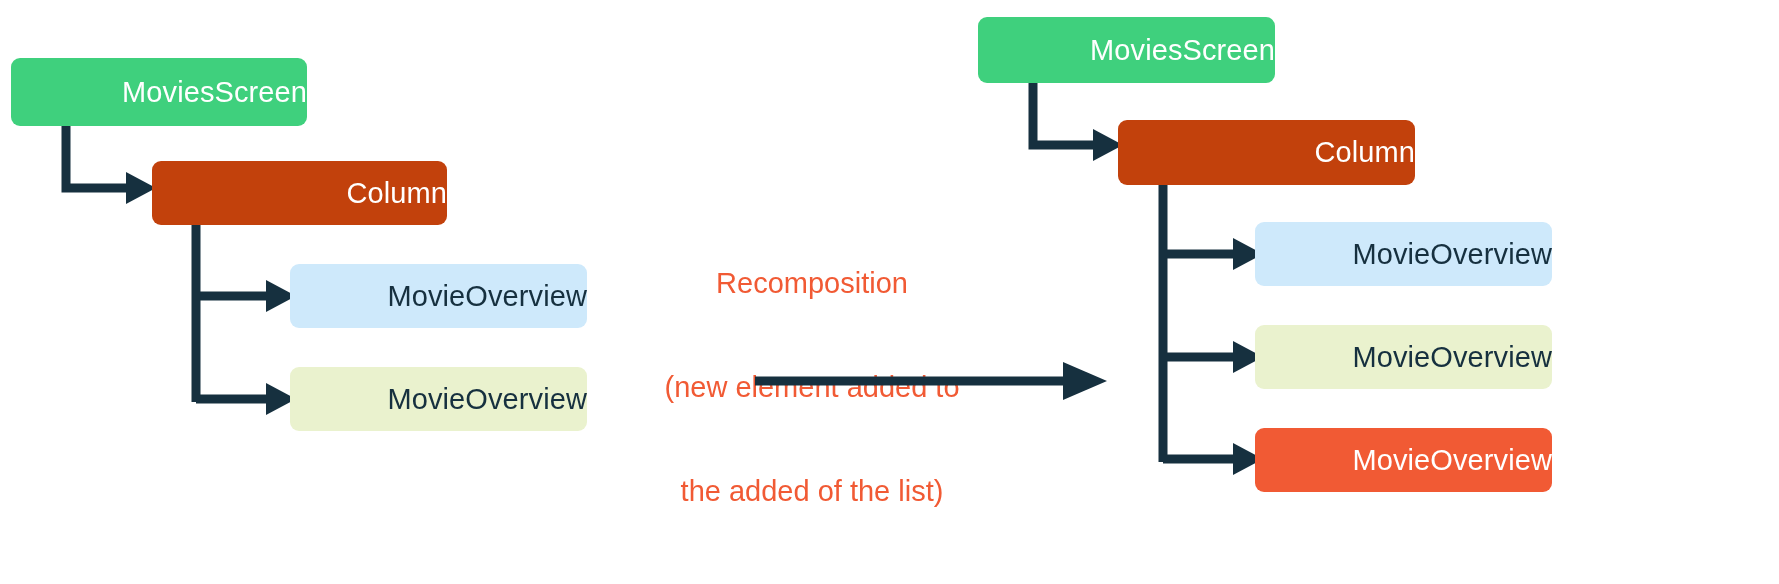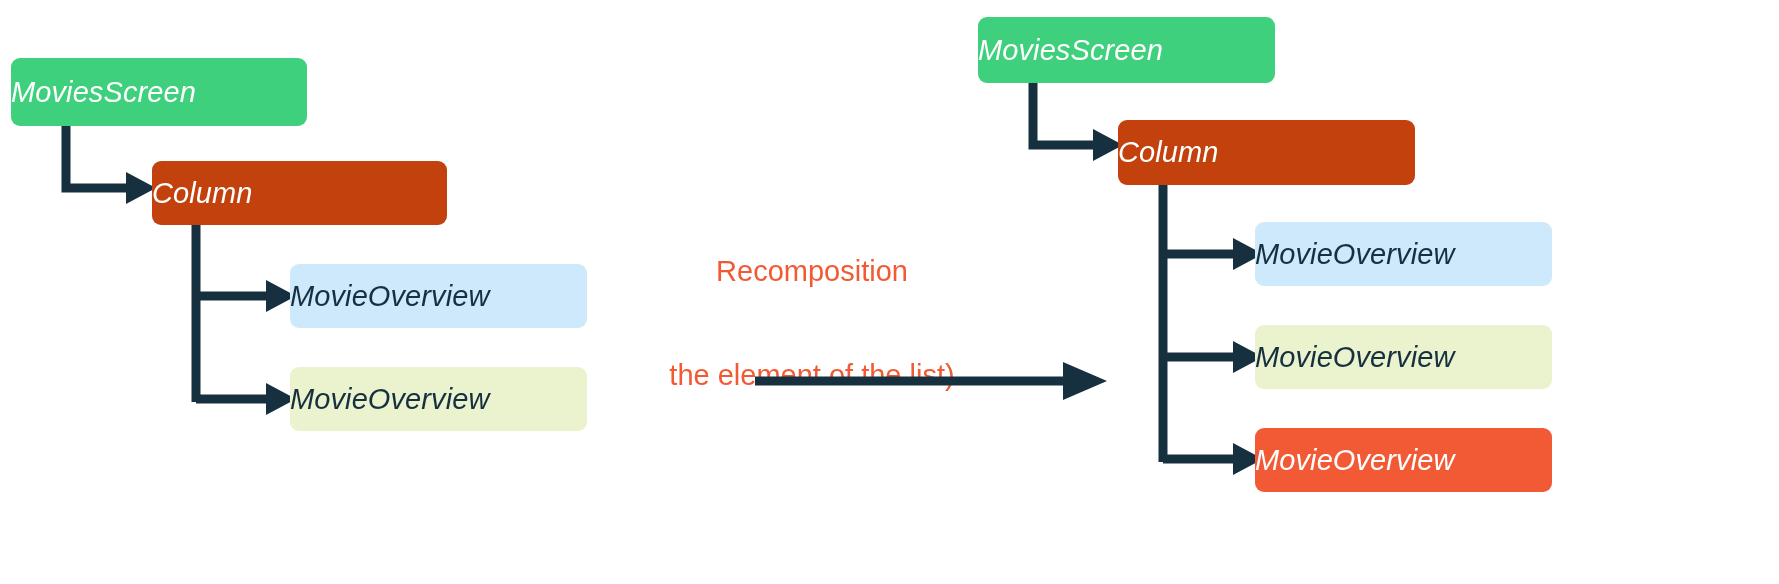--- a/index.html
+++ b/index.html
@@ -14,26 +14,25 @@
     position: relative;
     width: 1779px;
     height: 584px;
     background: #ffffff;
     overflow: hidden;
   }
   .node {
     position: absolute;
     display: flex;
     align-items: center;
-    justify-content: flex-start;
+    justify-content: flex-end;
     border-radius: 9px;
     box-sizing: border-box;
     white-space: nowrap;
     letter-spacing: 0.1px;
-    font-style: italic;
   }
   .node.green  { background: #3FD07D; color: #ffffff; }
   .node.blue   { background: #c2410c; color: #ffffff; }
   .node.lblue  { background: #CEE9FB; color: #16303F; }
   .node.lgreen { background: #EAF2CE; color: #16303F; }
   .node.orange { background: #F15A34; color: #ffffff; }
 
   .connector {
     position: absolute;
     overflow: visible;
@@ -80,23 +79,24 @@
     </div>
 
     <div class="node lgreen" style="left:290px; top:367px; width:297px; height:64px; font-size:29px;">
       <span>MovieOverview</span>
     </div>
 
   </div>
 
   <div>
 
-    <div class="caption" style="left:612px; top:184px; width:400px; font-size:29px;">
+    <div class="caption" style="left:612px; top:196px; width:400px; font-size:29px;">
       <div>Recomposition</div>
-      <div>the element of the list)</div>
+      <div>(new element added to</div>
+      <div>the added of the list)</div>
     </div>
 
     <svg class="connector" style="left:755px; top:358px; width:360px; height:46px;" viewBox="0 0 360 46">
       <path d="M0,23 L318,23" fill="none" stroke="#16303F" stroke-width="9"></path>
       <path d="M308,4 L352,23 L308,42 Z" fill="#16303F"></path>
     </svg>
 
   </div>
 
   <div>

